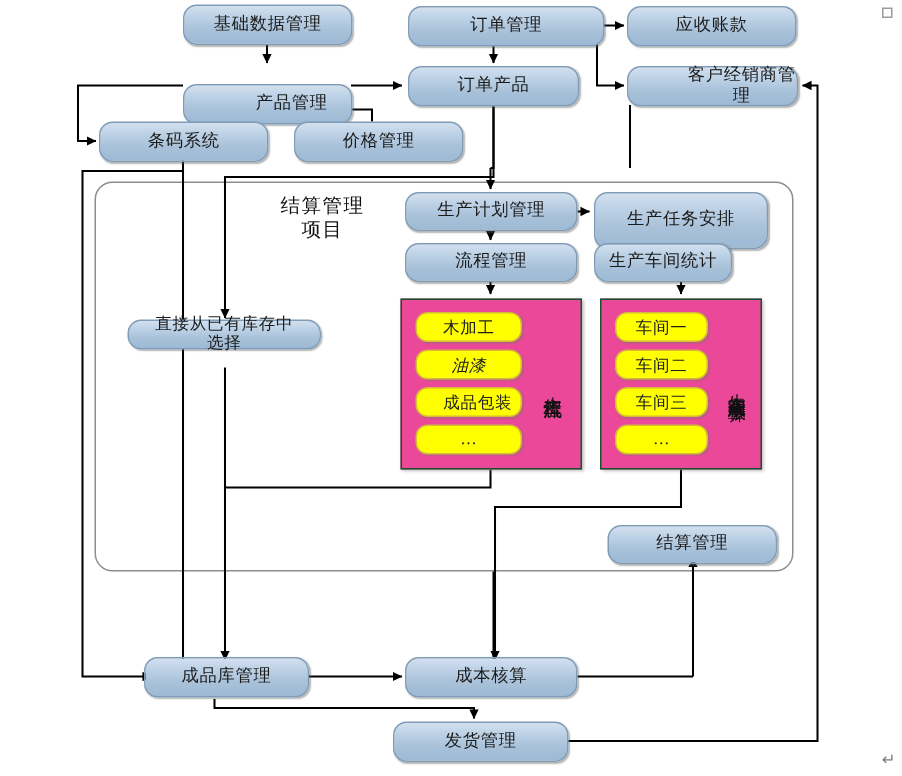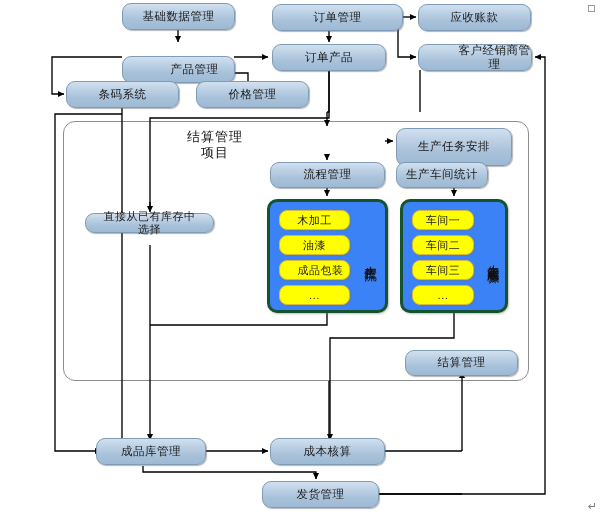--- a/index.html
+++ b/index.html
@@ -21,23 +21,23 @@
     text-align:center;
     font-size:11.5px;
     letter-spacing:0.5px;
     line-height:1.15;
     white-space:pre-line;
   }
   .node.small{font-size:11px;}
 
   .group-box{
     position:absolute;box-sizing:border-box;
-    border:3px solid #14532d;
-    border-radius:10px;
-    background:#3b82f6;
+    border:1px solid #14532d;
+    border-radius:0;
+    background:#ec4899;
     box-shadow:1px 1px 2px rgba(110,110,110,0.45);
   }
   .outer-frame{
     position:absolute;box-sizing:border-box;
     border:1px solid #8d8d8d;
     border-radius:12px;
     background:transparent;
   }
   .ybox{
     position:absolute;box-sizing:border-box;
@@ -158,33 +158,34 @@
 
   <div class="node" style="left:418px;top:44px;width:114px;height:27px;padding-left:39px;">客户经销商管理</div>
 
   <div class="node" style="left:66px;top:81px;width:113px;height:27px;">条码系统</div>
 
   <div class="node" style="left:196px;top:81px;width:113px;height:27px;">价格管理</div>
 
   <div class="plain-label" style="left:160px;top:129px;width:110px;">结算管理
 项目</div>
 
+  <div class="node" style="left:270px;top:128px;width:115px;height:26px;">生产计划管理</div>
 
   <div class="node" style="left:396px;top:128px;width:116px;height:38px;">生产任务安排</div>
 
   <div class="node" style="left:270px;top:162px;width:115px;height:26px;">流程管理</div>
 
   <div class="node" style="left:396px;top:162px;width:92px;height:26px;">生产车间统计</div>
 
   <div class="node small" style="left:85px;top:213px;width:129px;height:20px;">直接从已有库存中
 选择</div>
 
   <div class="group-box" style="left:267px;top:199px;width:121px;height:114px;">
     <div class="ybox" style="left:9px;top:8px;width:71px;height:20px;">木加工</div>
-    <div class="ybox" style="left:9px;top:33px;width:71px;height:20px;">油漆</div>
+    <div class="ybox" style="left:9px;top:33px;width:71px;height:20px;font-style:italic;">油漆</div>
     <div class="ybox" style="left:9px;top:58px;width:71px;height:20px;padding-left:12px;">成品包装</div>
     <div class="ybox" style="left:9px;top:83px;width:71px;height:20px;">…</div>
     <div class="vlabel" style="left:88px;top:8px;width:24px;height:96px;">生产流程</div>
   </div>
 
   <div class="group-box" style="left:400px;top:199px;width:108px;height:114px;">
     <div class="ybox" style="left:9px;top:8px;width:62px;height:20px;">车间一</div>
     <div class="ybox" style="left:9px;top:33px;width:62px;height:20px;">车间二</div>
     <div class="ybox" style="left:9px;top:58px;width:62px;height:20px;">车间三</div>
     <div class="ybox" style="left:9px;top:83px;width:62px;height:20px;">…</div>

